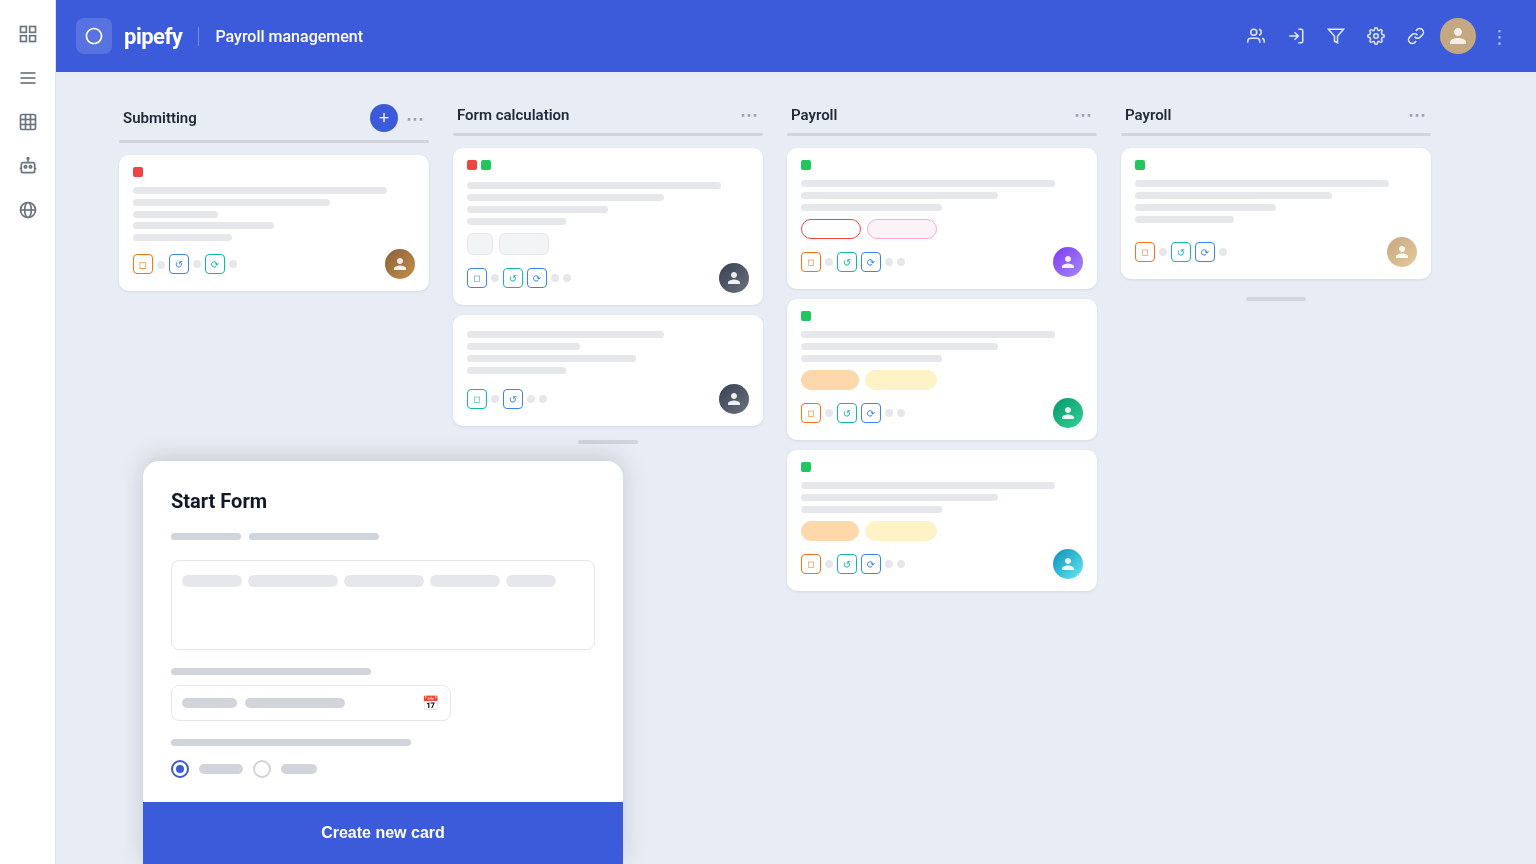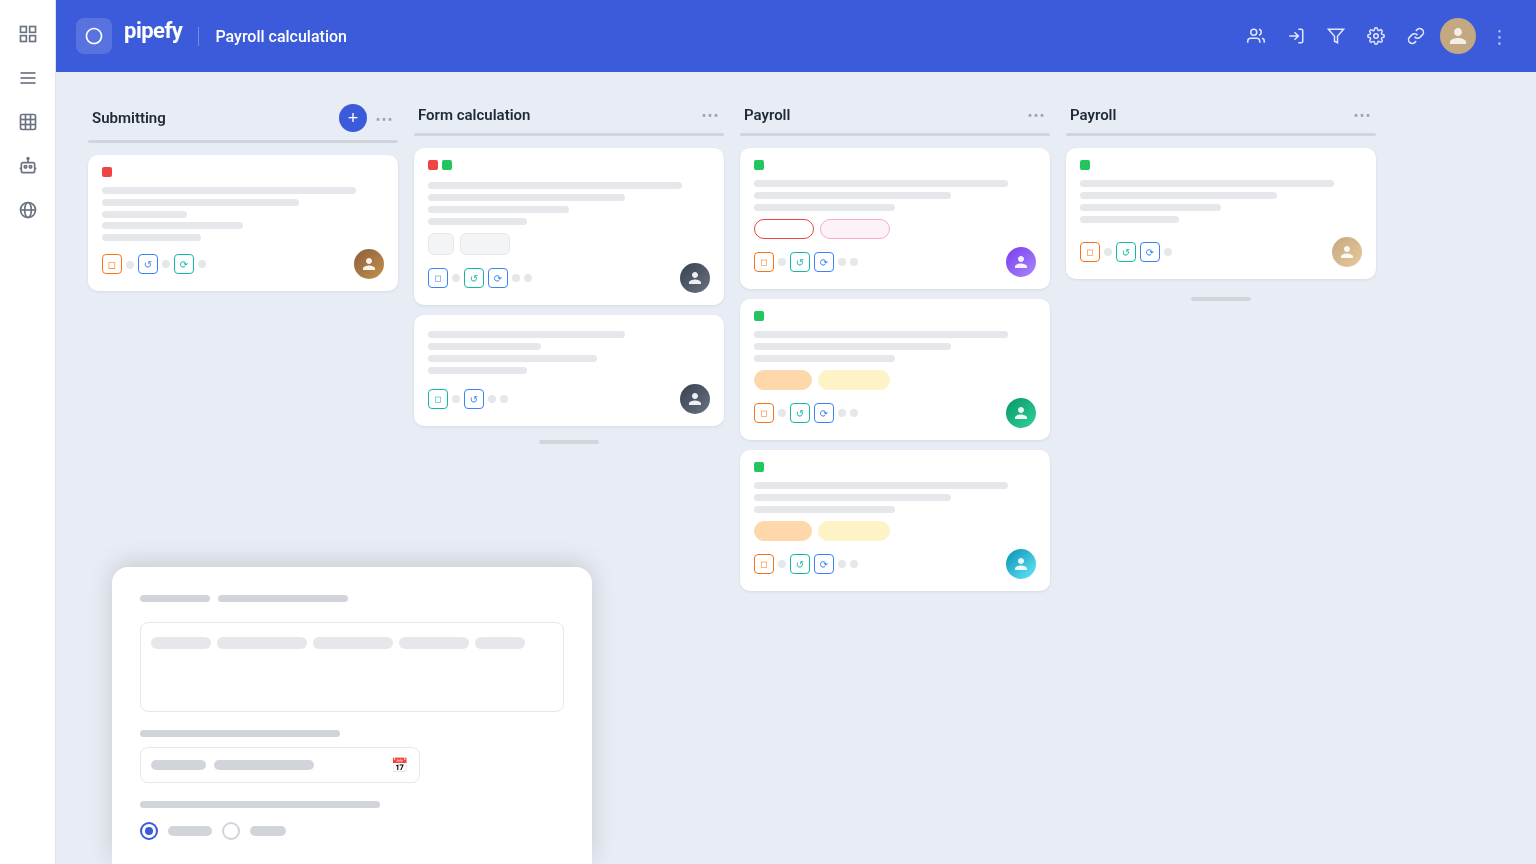--- a/index.html
+++ b/index.html
@@ -50,20 +50,21 @@
       background: #3b5bdb;
       height: 72px;
       display: flex;
       align-items: center;
       padding: 0 20px;
       flex-shrink: 0;
       position: relative;
     }
     .logo {
       display: flex;
+      align-items: center;
       gap: 12px;
     }
     .logo-text {
       color: #fff;
       font-size: 22px;
       font-weight: 700;
       letter-spacing: -0.5px;
     }
     .pipe-icon-wrap {
       width: 36px;
@@ -107,24 +108,25 @@
       display: flex;
       align-items: center;
       justify-content: center;
       cursor: pointer;
     }
 
     
     .board {
       flex: 1;
       display: flex;
-      gap: 16px;
+      gap: 24px;
       padding: 32px;
       overflow-x: auto;
       position: relative;
+      margin-left: 31px;
     }
 
     
     .column {
       width: 310px;
       flex-shrink: 0;
       display: flex;
       flex-direction: column;
       gap: 0;
     }
@@ -442,21 +444,21 @@
 
   <div class="header">
     <div class="logo">
       <div class="pipe-icon-wrap">
         <svg width="20" height="20" viewBox="0 0 24 24" fill="white">
           <path d="M12 2C6.48 2 2 6.48 2 12s4.48 10 10 10 10-4.48 10-10S17.52 2 12 2zm0 18c-4.41 0-8-3.59-8-8s3.59-8 8-8 8 3.59 8 8-3.59 8-8 8z"></path>
         </svg>
       </div>
       <span class="logo-text">pipefy</span>
     </div>
-    <span class="page-title">Payroll calculation</span>
+    <span class="page-title">Payroll management</span>
     <div class="header-actions">
       <div class="header-icon-btn">
         <svg width="18" height="18" viewBox="0 0 24 24" fill="none" stroke="currentColor" stroke-width="2">
           <path d="M17 21v-2a4 4 0 0 0-4-4H5a4 4 0 0 0-4 4v2"></path>
             <circle cx="9" cy="7" r="4"></circle>
           <path d="M23 21v-2a4 4 0 0 0-3-3.87"></path>
             <path d="M16 3.13a4 4 0 0 1 0 7.75"></path>
         </svg>
       </div>
       <div class="header-icon-btn">
@@ -713,20 +715,21 @@
         </div>
 
         <div style="text-align:center;margin-top:8px;">
           <div style="width:60px;height:4px;background:#d1d5db;border-radius:2px;margin:0 auto;"></div>
         </div>
       </div>
     </div>
 
     <div class="modal-overlay">
       <div class="start-form">
+        <h2 class="form-title">Start Form</h2>
 
         <div style="display:flex;gap:8px;margin-bottom:10px;">
           <div class="form-field-label" style="width:70px;"></div>
           <div class="form-field-label" style="width:130px;"></div>
         </div>
 
         <div class="form-textarea">
           <div style="display:flex;flex-wrap:wrap;gap:6px;align-items:center;width:100%;padding:4px 0;">
             <div style="height:12px;width:60px;background:#e5e7eb;border-radius:6px;"></div>
             <div style="height:12px;width:90px;background:#e5e7eb;border-radius:6px;"></div>
@@ -746,17 +749,18 @@
 
         <div style="height:7px;width:240px;background:#d1d5db;border-radius:4px;margin-bottom:14px;"></div>
 
         <div class="form-radio-row">
           <div class="radio-selected"></div>
           <div class="radio-pill"></div>
           <div class="radio-empty"></div>
           <div class="radio-pill" style="width:36px;"></div>
         </div>
 
+        <button class="form-cta">Create new card</button>
       </div>
     </div>
 
   </div>
 </div>
 
 </body></html>

